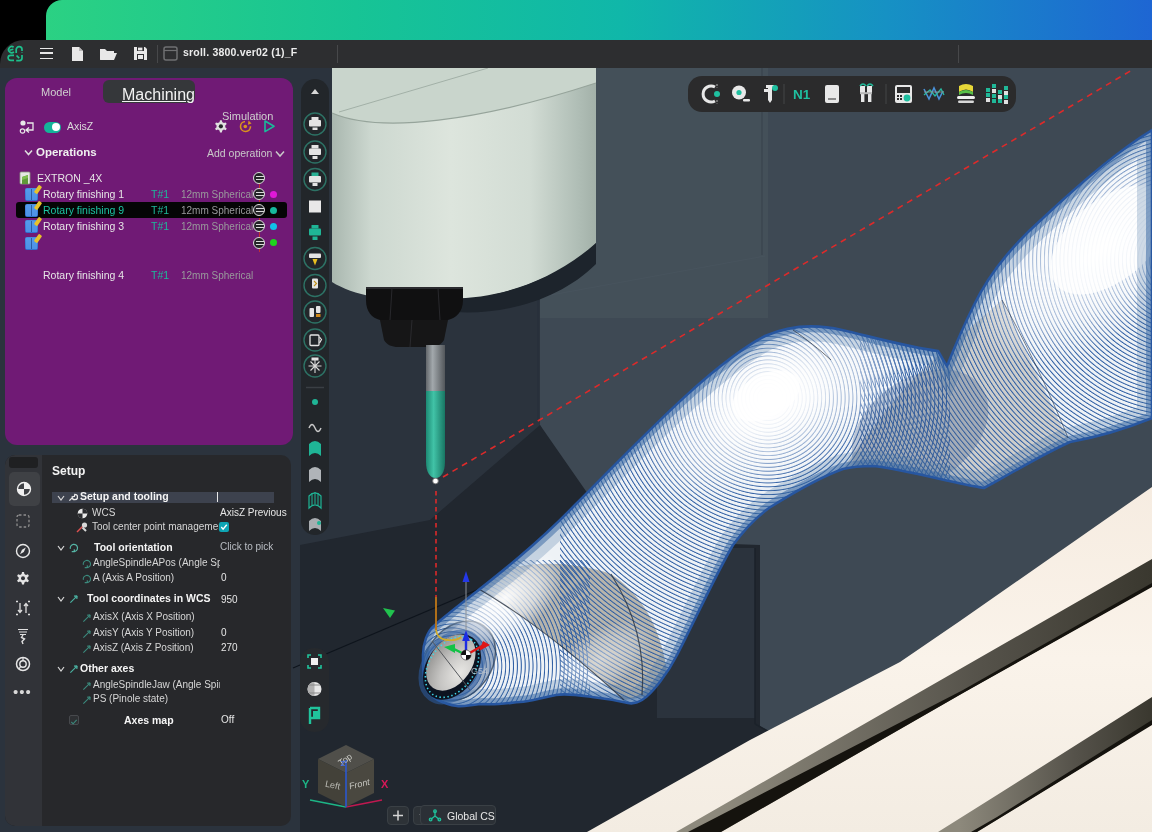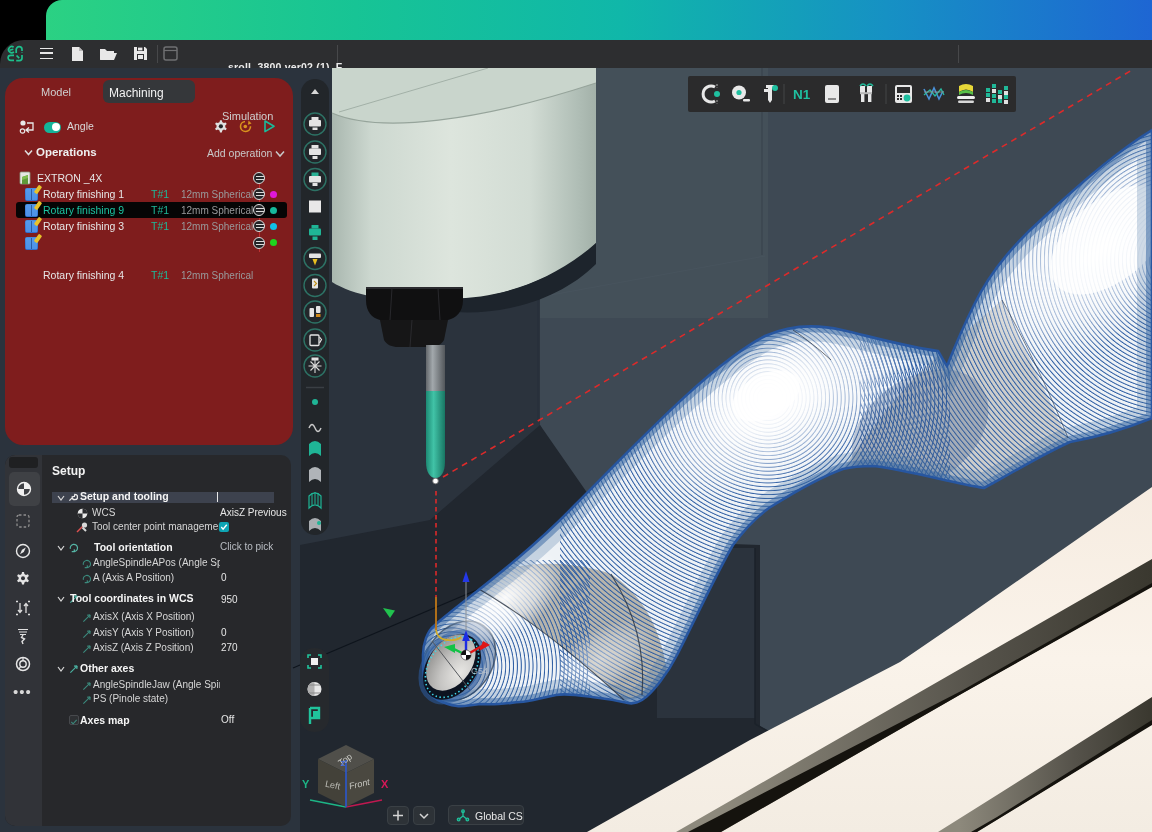--- a/index.html
+++ b/index.html
@@ -5,30 +5,30 @@
   html,body{margin:0;padding:0;background:#000;width:1152px;height:832px;overflow:hidden;}
   *{box-sizing:border-box;font-family:"Liberation Sans",sans-serif;}
   .abs{position:absolute;}
   #stage{position:relative;width:1152px;height:832px;background:#000;}
   
   #greenband{left:46px;top:0;width:1106px;height:40px;border-top-left-radius:16px;
     background:linear-gradient(90deg,#2bd183 0%,#17c495 28%,#10b7a9 52%,#1691c4 76%,#1e66d3 100%);}
   
   #titlebar{left:0;top:40px;width:1152px;height:28px;background:#2d2e30;border-top-left-radius:24px;}
   .tsep{position:absolute;top:5px;width:1px;height:18px;background:#47484a;}
-  #tabtext{position:absolute;left:183px;top:21px;font-size:10.5px;font-weight:bold;color:#ececec;letter-spacing:.2px;margin-left:45px;}
+  #tabtext{position:absolute;left:183px;top:6px;font-size:10.5px;font-weight:bold;color:#ececec;letter-spacing:.2px;}
   
   #scene{left:0;top:68px;}
   
-  #opspanel{left:5px;top:78px;width:288px;height:367px;background:#7f1d1d;border-radius:18px;color:#d5d5d5;font-size:11px;}
+  #opspanel{left:5px;top:78px;width:288px;height:367px;background:#701a75;border-radius:12px;color:#d5d5d5;font-size:11px;}
   #setuppanel{left:5px;top:455px;width:286px;height:371px;background:#27282b;border-radius:10px;color:#d5d5d5;font-size:11px;overflow:hidden;}
   #setupstrip{left:0;top:0;width:37px;height:371px;background:#313338;border-radius:10px 0 0 10px;}
   #lefttools{left:301px;top:79px;width:28px;height:456px;background:#22262a;border-radius:14px;}
   #lefttools2{left:300px;top:648px;width:29px;height:84px;background:#26292d;border-radius:14px;}
-  #toptools{left:688px;top:76px;width:328px;height:36px;background:#2b2b2c;border-radius:2px;}
+  #toptools{left:688px;top:76px;width:328px;height:36px;background:#2b2b2c;border-radius:14px;}
   .btn{position:absolute;background:#2d3237;border:1px solid #3a4045;border-radius:4px;color:#cfd3d6;}
   .row{position:absolute;white-space:nowrap;}
   .oprow{position:absolute;left:38px;height:16px;line-height:16px;white-space:nowrap;font-size:10.5px;}
   .srow{position:absolute;white-space:nowrap;font-size:10px;color:#d6d6d6;}
   .sb{font-weight:bold;color:#f5f5f5;font-size:10.5px;}
   .opname{display:inline-block;width:108px;}
   .opt{display:inline-block;width:30px;color:#1db99a;}
   .opd{color:#999a9c;font-size:10px;}
   .ccirc{position:absolute;width:12px;height:12px;border:1.3px solid #dcdcdc;border-radius:50%;background:#242528;}
   .ccirc:before{content:"";position:absolute;left:2px;top:3px;width:8px;height:1.4px;background:#dcdcdc;box-shadow:0 3px 0 #dcdcdc;}
@@ -254,32 +254,32 @@
     <line x1="466" y1="655" x2="452" y2="648" stroke="#12c246" stroke-width="2.4"></line>
     <path d="M455,644 L455,653 L444,647 Z" fill="#12c246"></path>
     <circle cx="466" cy="655" r="5" fill="#ffffff" stroke="#333" stroke-width="0.6"></circle>
     <path d="M466,655 L466,650 A5,5 0 0 0 461,655 Z" fill="#111"></path>
     <path d="M466,655 L466,660 A5,5 0 0 0 471,655 Z" fill="#111"></path>
     <text x="471" y="674" font-size="9" fill="#c3cad2" opacity="0.85">G54</text>
   </svg>
   <div class="abs" id="opspanel">
     <div class="row" style="left:98px;top:2px;width:92px;height:23px;background:#35373a;border-radius:6px;"></div>
     <div class="row" style="left:36px;top:8px;color:#cfcfcf;font-size:11px;">Model</div>
-    <div class="row" style="left:104px;top:8px;color:#f2f2f2;font-size:12px;">Machining</div>
+    <div class="row" style="left:117px;top:8px;color:#f2f2f2;font-size:16px;text-decoration:underline;">Machining</div>
     <div class="row" style="left:217px;top:8px;color:#cfcfcf;font-size:11px;margin-top:24px;">Simulation</div>
 
     <svg class="row" style="left:14px;top:41px;" width="18" height="16" viewBox="0 0 18 16">
       <circle cx="4" cy="4" r="2.6" fill="#e8e8e8"></circle>
         <circle cx="3.5" cy="12" r="2.2" fill="none" stroke="#e8e8e8" stroke-width="1.2"></circle>
       <path d="M8,4 L14,4 L14,11 L8,11 M10,8.5 L7,11 L10,13.5" fill="none" stroke="#e8e8e8" stroke-width="1.3"></path>
     </svg>
     <div class="row" style="left:39px;top:43.5px;width:17px;height:11px;background:#14b49a;border-radius:6px;">
         <div style="position:absolute;right:1.5px;top:1.5px;width:8px;height:8px;background:#fff;border-radius:50%;"></div>
       </div>
-    <div class="row" style="left:62px;top:42px;color:#dadada;font-size:10.5px;">Angle</div>
+    <div class="row" style="left:62px;top:42px;color:#dadada;font-size:10.5px;">AxisZ</div>
     <svg class="row" style="left:207px;top:40px;" width="78" height="18" viewBox="0 0 78 18">
       <g fill="#e0e0e0">
           <path d="M8,2.2 L9.8,2.2 L10.3,4.2 A5,5 0 0 1 11.8,5 L13.8,4.4 L14.7,6 L13.2,7.4 A5,5 0 0 1 13.2,9.2 L14.7,10.6 L13.8,12.2 L11.8,11.6 A5,5 0 0 1 10.3,12.4 L9.8,14.4 L8,14.4 L7.5,12.4 A5,5 0 0 1 6,11.6 L4,12.2 L3.1,10.6 L4.6,9.2 A5,5 0 0 1 4.6,7.4 L3.1,6 L4,4.4 L6,5 A5,5 0 0 1 7.5,4.2 Z"></path>
         </g>
       <circle cx="8.9" cy="8.3" r="2.1" fill="#242528"></circle>
       <path d="M33,3.5 A5,5 0 1 0 38.5,8.3" stroke="#d9931e" stroke-width="1.6" fill="none"></path>
       <path d="M36.5,2.5 L39.5,5.5 L36,6.8 Z" fill="#d9931e"></path>
       <circle cx="33.3" cy="8.5" r="1.8" fill="#d9931e"></circle>
       <path d="M53,3 L62,8.3 L53,13.6 Z" fill="none" stroke="#19bb9b" stroke-width="1.6" stroke-linejoin="round"></path>
     </svg>
@@ -398,21 +398,21 @@
         <path d="M1.5,6.5 A4,4 0 1 1 5.5,9.5 M3,9.5 L5.8,9.5 L5.8,7" fill="none" stroke="#3b8a7d" stroke-width="1.2"></path>
       </svg>
     <div class="srow" style="left:88px;top:117px;">A (Axis A Position)</div>
     <div class="srow" style="left:216px;top:117px;color:#e6e6e6;">0</div>
     <svg class="row" style="left:52px;top:141px;" width="8" height="7" viewBox="0 0 8 7">
         <path d="M1,1 L4,5 L7,1" fill="none" stroke="#d8d8d8" stroke-width="1.2"></path>
       </svg>
     <svg class="row" style="left:64px;top:139px;" width="10" height="10" viewBox="0 0 11 11">
         <path d="M1.5,9.5 L9,2 M9,2 L5.5,2.4 M9,2 L8.6,5.5" fill="none" stroke="#4ab0a0" stroke-width="1.3"></path>
       </svg>
-    <div class="srow sb" style="left:65px;top:137px;">Tool coordinates in WCS</div>
+    <div class="srow sb" style="left:82px;top:137px;">Tool coordinates in WCS</div>
     <svg class="row" style="left:77px;top:158px;" width="10" height="10" viewBox="0 0 11 11">
         <path d="M1.5,9.5 L9,2 M9,2 L5.5,2.4 M9,2 L8.6,5.5" fill="none" stroke="#3b8a7d" stroke-width="1.2"></path>
       </svg>
     <div class="srow" style="left:88px;top:156px;">AxisX (Axis X Position)</div>
     <div class="srow" style="left:216px;top:139px;color:#e6e6e6;">950</div>
     <svg class="row" style="left:77px;top:173.5px;" width="10" height="10" viewBox="0 0 11 11">
         <path d="M1.5,9.5 L9,2 M9,2 L5.5,2.4 M9,2 L8.6,5.5" fill="none" stroke="#3b8a7d" stroke-width="1.2"></path>
       </svg>
     <div class="srow" style="left:88px;top:171.5px;">AxisY (Axis Y Position)</div>
     <div class="srow" style="left:216px;top:171.5px;color:#e6e6e6;">0</div>
@@ -432,21 +432,21 @@
         <path d="M1.5,9.5 L9,2 M9,2 L5.5,2.4 M9,2 L8.6,5.5" fill="none" stroke="#3b8a7d" stroke-width="1.2"></path>
       </svg>
     <div class="srow" style="left:88px;top:224px;width:127px;overflow:hidden;">AngleSpindleJaw (Angle Spir</div>
     <svg class="row" style="left:77px;top:240px;" width="10" height="10" viewBox="0 0 11 11">
         <path d="M1.5,9.5 L9,2 M9,2 L5.5,2.4 M9,2 L8.6,5.5" fill="none" stroke="#3b8a7d" stroke-width="1.2"></path>
       </svg>
     <div class="srow" style="left:88px;top:238px;">PS (Pinole state)</div>
     <div class="row" style="left:64px;top:260px;width:10px;height:10px;border:1px solid #47494d;border-radius:2px;background:#2e3033;"><svg width="8" height="8" viewBox="0 0 9 9">
           <path d="M1.5,4.5 L3.5,6.5 L7.5,2" stroke="#3b8a7d" stroke-width="1.2" fill="none"></path>
         </svg></div>
-    <div class="srow sb" style="left:75px;top:259px;">Axes map</div>
+    <div class="srow sb" style="left:75px;top:259px;padding-left:44px;">Axes map</div>
     <div class="srow" style="left:216px;top:259px;color:#e6e6e6;">Off</div>
   </div>
   <div class="abs" id="lefttools">
     <svg width="28" height="456" viewBox="0 0 28 456">
       <path d="M10,15 L14,10 L18,15 Z" fill="#d8d8d8"></path>
       <g stroke="#2d7265" stroke-width="1.4" fill="none">
         <circle cx="14" cy="45" r="11"></circle>
           <circle cx="14" cy="73" r="11"></circle>
           <circle cx="14" cy="100.5" r="11"></circle>
         <circle cx="14" cy="179.5" r="11"></circle>
@@ -582,21 +582,21 @@
         </g>
     </svg>
   </div>
 
   <div class="btn" style="left:387px;top:806px;width:22px;height:19px;"><svg width="20" height="17" viewBox="0 0 20 17">
         <path d="M10,3.5 L10,13.5 M5,8.5 L15,8.5" stroke="#d5d5d5" stroke-width="1.5"></path>
       </svg></div>
   <div class="btn" style="left:413px;top:806px;width:22px;height:19px;"><svg width="20" height="17" viewBox="0 0 20 17">
         <path d="M6,7 L10,11 L14,7" stroke="#d5d5d5" stroke-width="1.5" fill="none"></path>
       </svg></div>
-  <div class="btn" style="left:448px;top:805px;width:76px;height:20px;background:#2b3036;">
+  <div class="btn" style="left:420px;top:805px;width:76px;height:20px;background:#2b3036;">
     <svg class="abs" style="left:7px;top:3px;" width="14" height="14" viewBox="0 0 16 16">
         <g stroke="#1fbf9a" stroke-width="1.5" fill="none">
           <path d="M8,8 L8,2 M8,8 L3,12 M8,8 L13,12"></path>
           <circle cx="8" cy="2.5" r="1.5"></circle>
           <circle cx="3" cy="12" r="1.5"></circle>
           <circle cx="13" cy="12" r="1.5"></circle>
         </g>
       </svg>
     <span class="abs" style="left:26px;top:3.5px;font-size:10.5px;color:#e8e8e8;">Global CS</span>
   </div>

